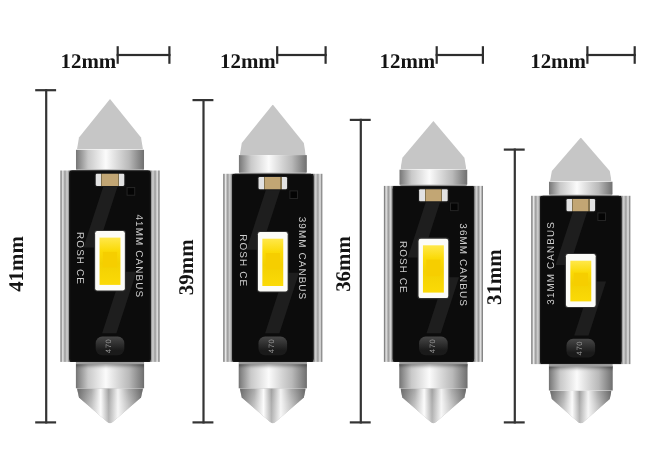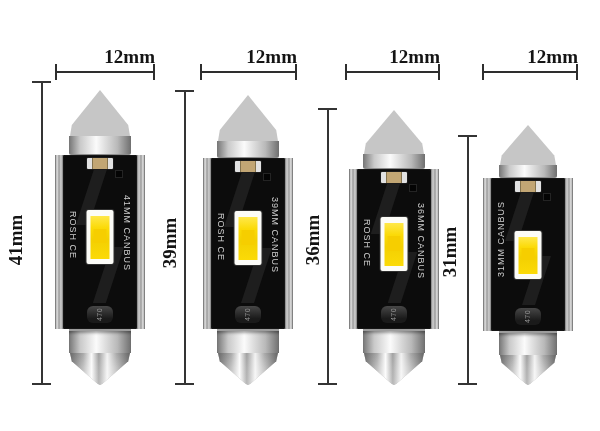--- a/index.html
+++ b/index.html
@@ -1,20 +1,20 @@
 <!DOCTYPE html>
 <html><head>
 <meta charset="utf-8">
 <style>
   html,body{margin:0;padding:0;background:#ffffff;}
   .stage{position:relative;width:600px;height:431px;background:#ffffff;overflow:hidden;
          font-family:"Liberation Sans","DejaVu Sans",sans-serif;}
 
   
-  .dim-h{position:absolute;top:46px;display:flex;flex-direction:column;align-items:flex-end;}
+  .dim-h{position:absolute;top:46px;display:flex;flex-direction:row;align-items:flex-start;}
   .dim-h-label{height:22px;line-height:22px;font-family:"Liberation Serif","DejaVu Serif",serif;
                font-weight:bold;font-size:19px;color:#141414;}
   .dim-h-line{position:relative;width:100%;height:0;border-top:2px solid #2e2e2e;margin-top:3px;}
   .dim-h-line::before,.dim-h-line::after{content:"";position:absolute;top:-9px;width:2px;height:16px;background:#2e2e2e;}
   .dim-h-line::before{left:0;}
   .dim-h-line::after{right:0;}
   .dh1{left:55px;width:100px;}
   .dh2{left:200px;width:97px;}
   .dh3{left:345px;width:95px;}
   .dh4{left:482px;width:96px;}

